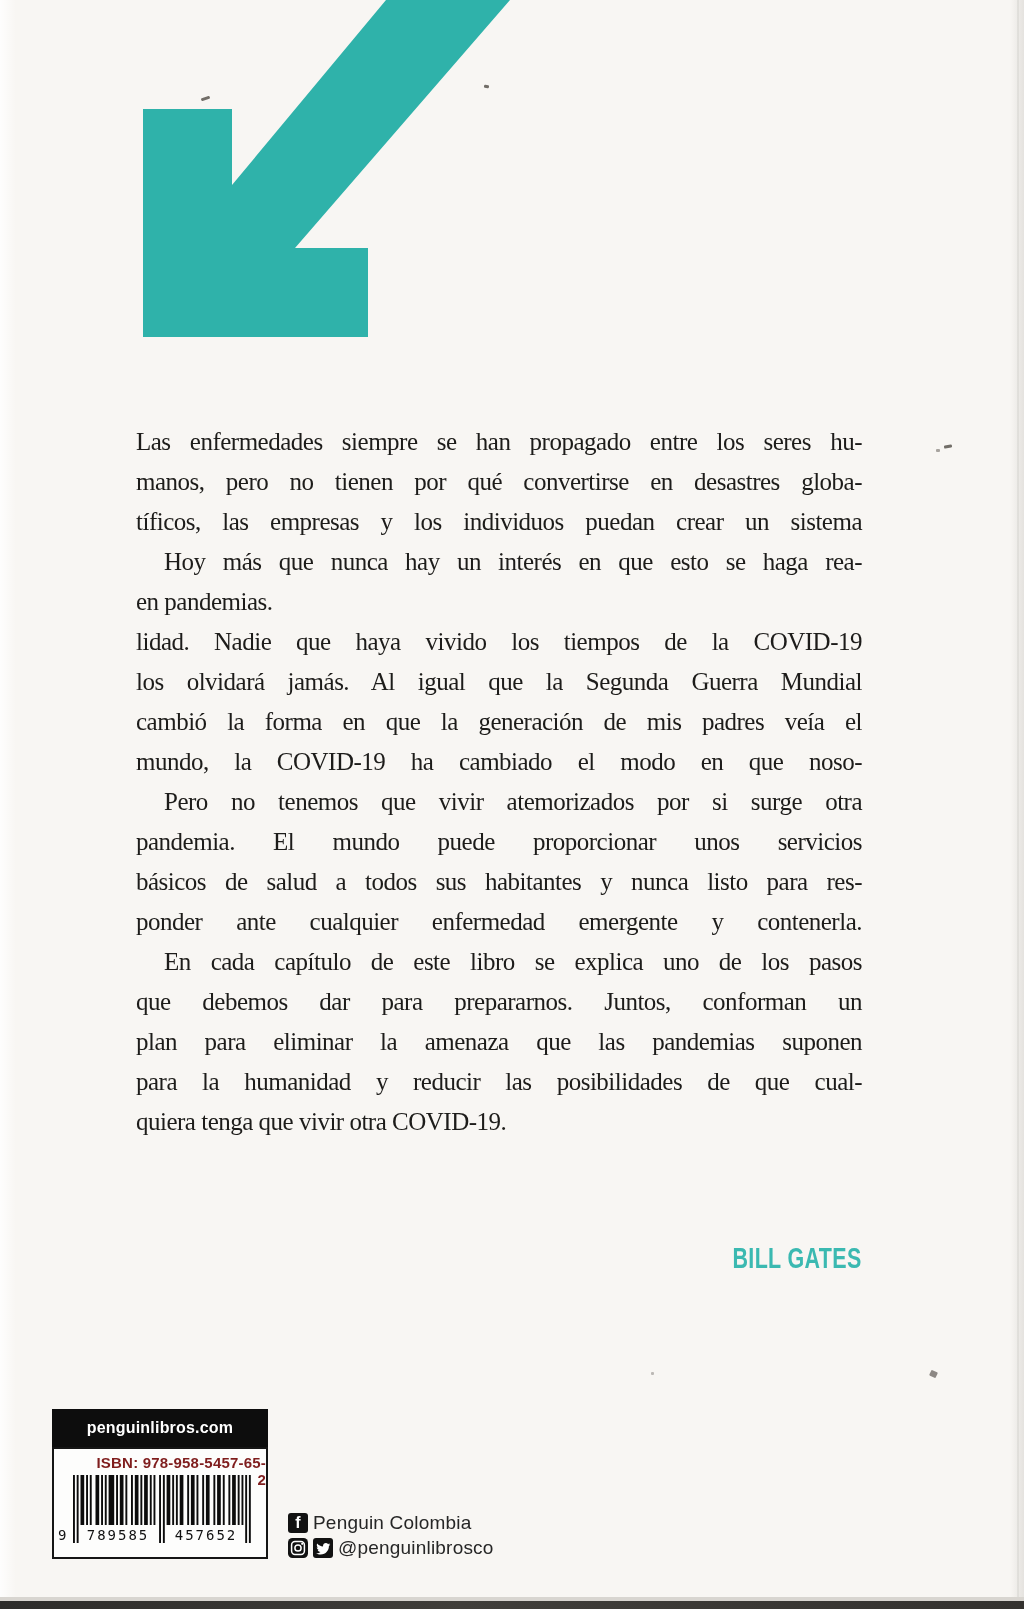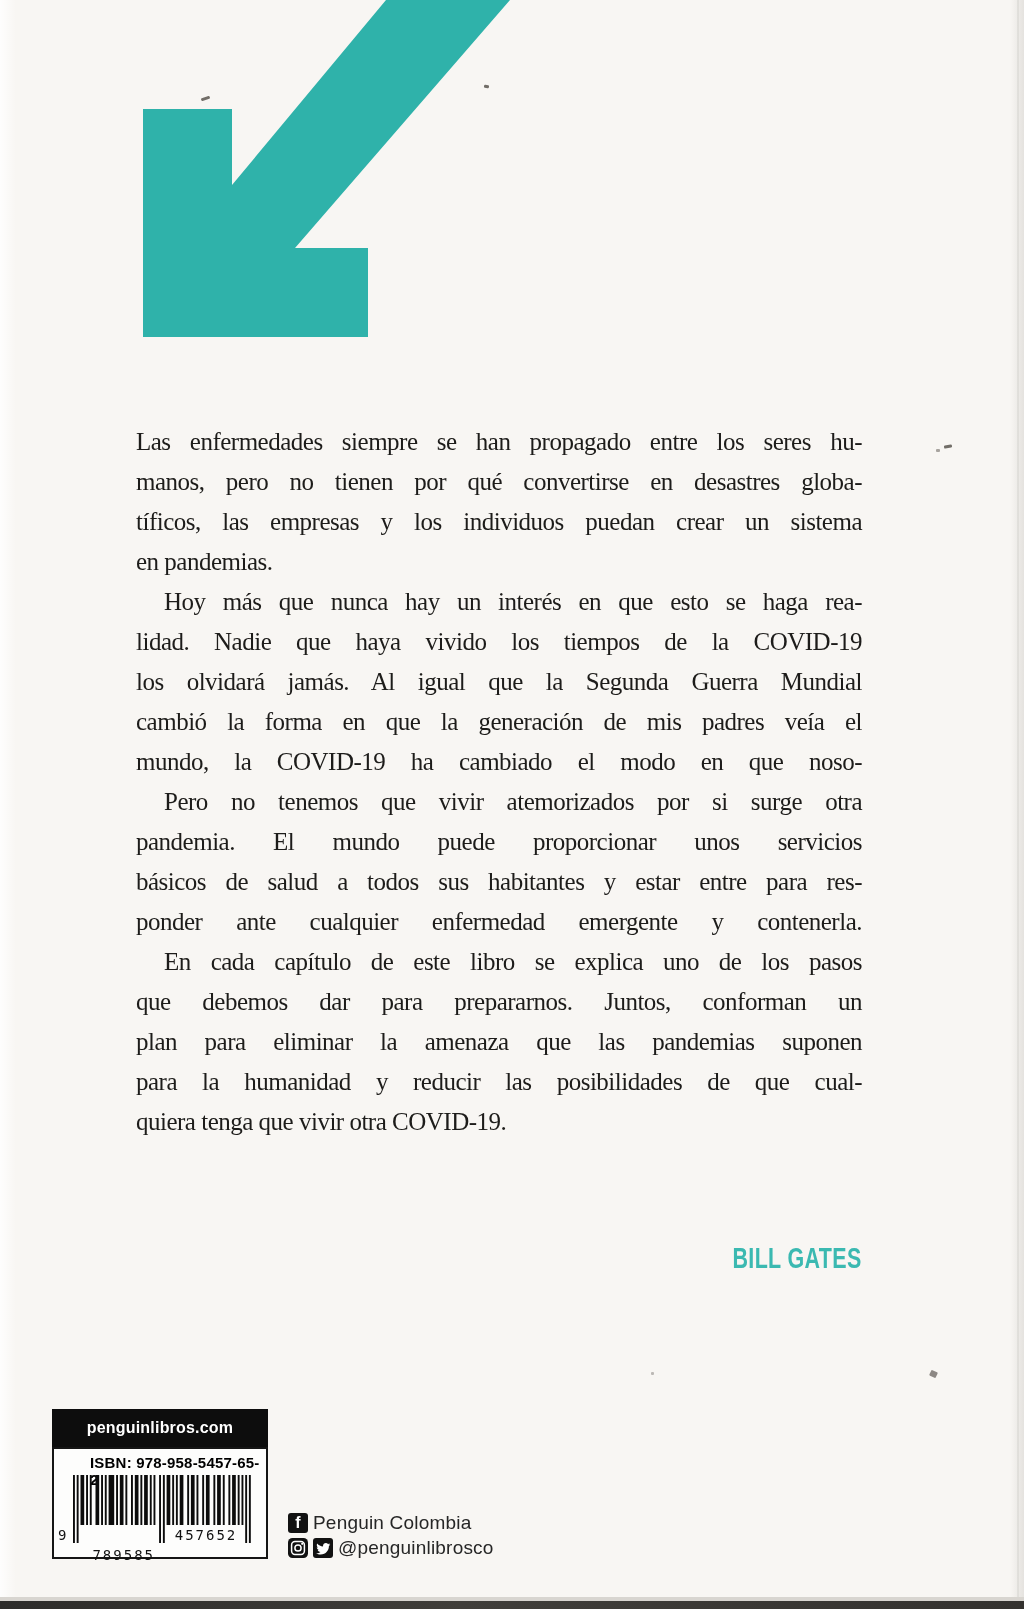--- a/index.html
+++ b/index.html
@@ -49,31 +49,31 @@
   .site-bar{
     position:absolute; left:52px; top:1409px; width:216px; height:38px;
     background:#0d0d0d; color:#ffffff; font-weight:700; font-size:16px;
     line-height:38px; text-align:center; letter-spacing:0.2px;
   }
   .isbn-box{
     position:absolute; left:52px; top:1447px; width:216px; height:112px;
     background:#fdfdfc; border:2px solid #151515;
   }
   .isbn-text{
-    margin-top:5px; text-align:left; font-size:15px; font-weight:600;
-    color:#000000; letter-spacing:0.2px;margin-left:36px;
+    margin-top:5px; text-align:right; font-size:15px; font-weight:600;
+    color:#7f1d1d; letter-spacing:0.2px;margin-left:36px;
   }
   .barcode{ position:absolute; left:19px; top:26px; width:178px; height:86px; }
   .barcode svg{ position:absolute; left:0; top:0; }
   .bc-digit{
     position:absolute; top:52px; font-family:"DejaVu Sans Mono", monospace;
     font-size:14px; line-height:16px; color:#111; background:transparent;
   }
   .bc-first{ left:-15px; }
-  .bc-left{ left:8px; width:74px; text-align:right; letter-spacing:2px;margin-top:20px; }
+  .bc-left{ left:8px; width:74px; text-align:center; letter-spacing:2px; }
   .bc-right{ left:96px; width:74px; text-align:center; letter-spacing:2px; }
 
   
   .social{ position:absolute; left:288px; top:1512px; width:260px; color:#262626; }
   .social-row{ display:flex; align-items:center; height:21px; margin-bottom:4px; }
   .sicon{ width:20px; height:20px; margin-right:5px; position:relative; flex:0 0 auto; }
   .fb{ background:#121212; border-radius:3px; color:#fff; font-weight:700;
        font-size:16px; line-height:20px; text-align:center; }
   .social-label{ font-size:19px; font-weight:500; letter-spacing:0.2px; white-space:nowrap; }
 
@@ -99,31 +99,31 @@
   <div class="arrow-wrap">
     <svg width="560" height="340" viewBox="0 0 560 340" aria-hidden="true">
       <polygon fill="#2fb2aa" points="386,0 510,0 295,248 368,248 368,337 143,337 143,109 232,109 232,185"></polygon>
     </svg>
   </div>
 
   <div class="bodytext">
     <div class="tline">Las enfermedades siempre se han propagado entre los seres hu-</div>
     <div class="tline">manos, pero no tienen por qué convertirse en desastres globa-</div>
     <div class="tline">tíficos, las empresas y los individuos puedan crear un sistema</div>
+    <div class="tline indent">Hoy más que nunca hay un interés en que esto se haga rea-</div>
+
     <div class="tline last">en pandemias.</div>
-
-    <div class="tline indent">Hoy más que nunca hay un interés en que esto se haga rea-</div>
     <div class="tline">lidad. Nadie que haya vivido los tiempos de la COVID-19</div>
     <div class="tline">los olvidará jamás. Al igual que la Segunda Guerra Mundial</div>
     <div class="tline">cambió la forma en que la generación de mis padres veía el</div>
     <div class="tline">mundo, la COVID-19 ha cambiado el modo en que noso-</div>
 
     <div class="tline indent">Pero no tenemos que vivir atemorizados por si surge otra</div>
     <div class="tline">pandemia. El mundo puede proporcionar unos servicios</div>
-    <div class="tline">básicos de salud a todos sus habitantes y estar entre para res-</div>
+    <div class="tline">básicos de salud a todos sus habitantes y nunca listo para res-</div>
     <div class="tline">ponder ante cualquier enfermedad emergente y contenerla.</div>
 
     <div class="tline indent">En cada capítulo de este libro se explica uno de los pasos</div>
     <div class="tline">que debemos dar para prepararnos. Juntos, conforman un</div>
     <div class="tline">plan para eliminar la amenaza que las pandemias suponen</div>
     <div class="tline">para la humanidad y reducir las posibilidades de que cual-</div>
     <div class="tline last">quiera tenga que vivir otra COVID-19.</div>
   </div>
 
   <div class="signature">BILL GATES</div>

